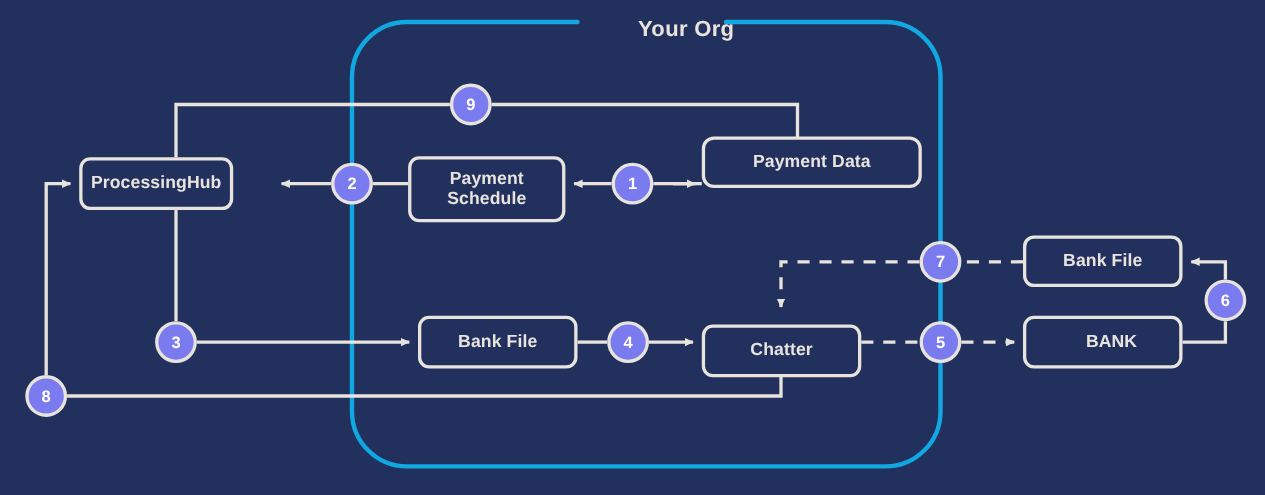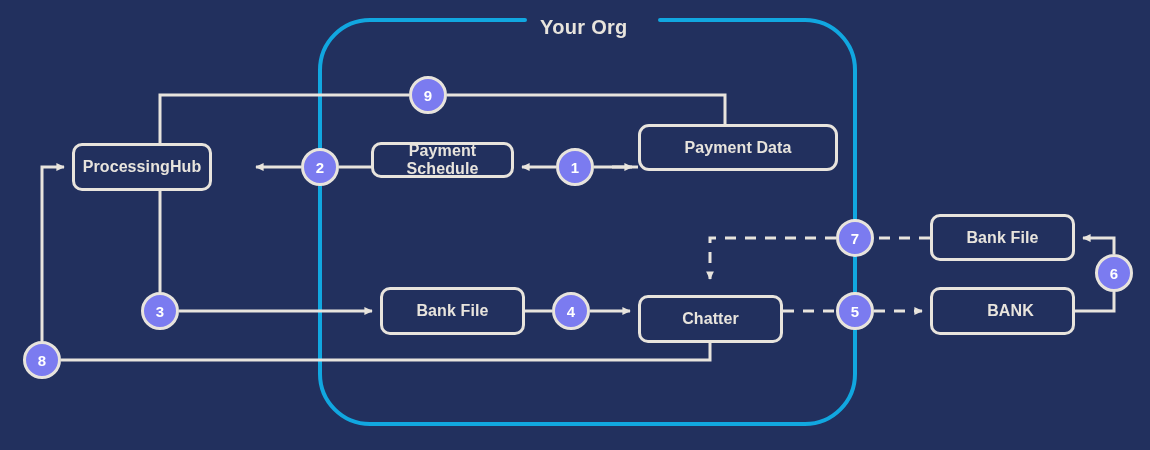--- a/index.html
+++ b/index.html
@@ -40,20 +40,21 @@
     z-index:5;
   }
   .org-label{
     position:absolute;
     color:#e8e4dd;
     font-weight:bold;
     font-size:20px;
     letter-spacing:.3px;
     white-space:nowrap;
     z-index:4;
+    margin-left:40px;
   }
 </style>
 </head>
 <body>
 
 <div id="stage">
 
   <svg class="layer" viewBox="0 0 1150 450">
     <defs>
       <marker id="arrow" markerWidth="9" markerHeight="9" refX="7.6" refY="4.5" orient="auto" markerUnits="userSpaceOnUse">
@@ -117,21 +118,21 @@
       </g>
     </g>
   </svg>
 
   <div class="org-label" style="left:540px;top:16px;">Your Org</div>
 
   <div class="node" style="left:72px;top:143px;width:140px;height:48px;text-align:right;">
     <span>ProcessingHub</span>
   </div>
 
-  <div class="node" style="left:371px;top:142px;width:143px;height:36px;white-space:pre-line;">
+  <div class="node" style="left:371px;top:142px;width:143px;height:60px;white-space:pre-line;">
     <span>Payment
 Schedule</span>
   </div>
 
   <div class="node" style="left:638px;top:124px;width:200px;height:47px;border-radius:11px;">
     <span>Payment Data</span>
   </div>
 
   <div class="node" style="left:380px;top:287px;width:145px;height:48px;">
     <span>Bank File</span>

